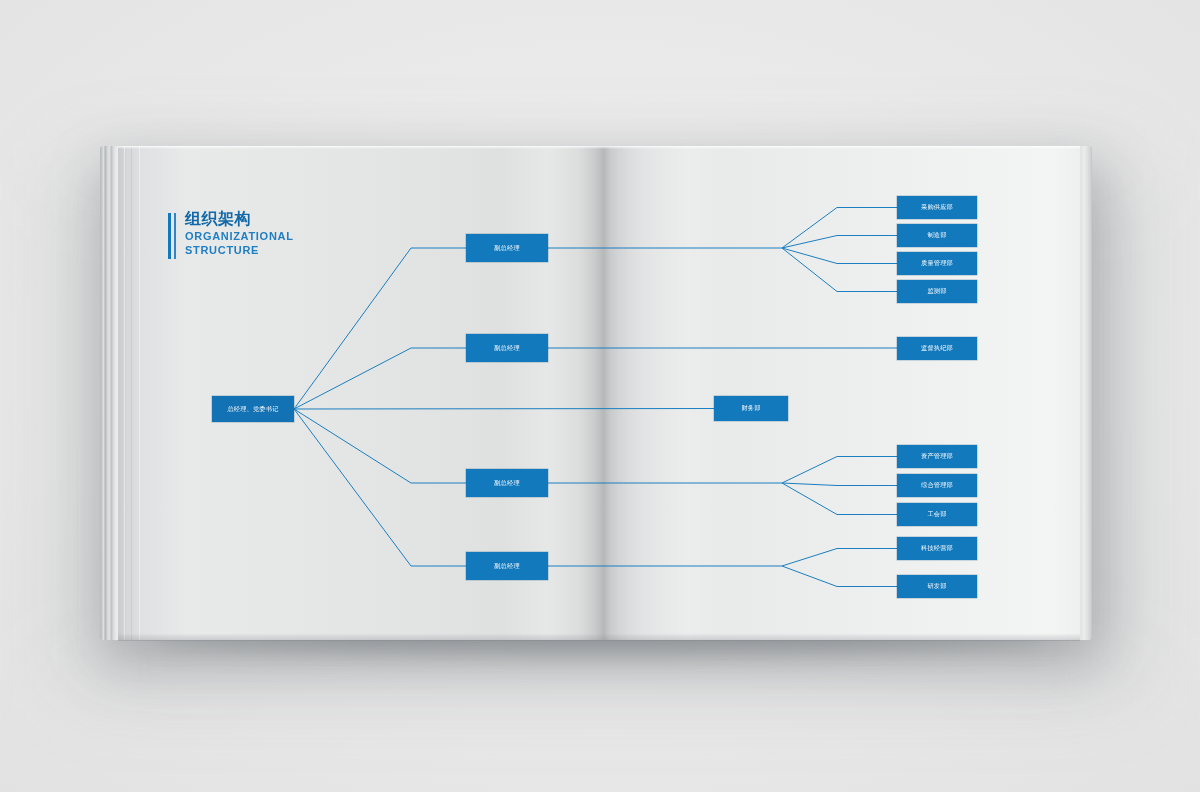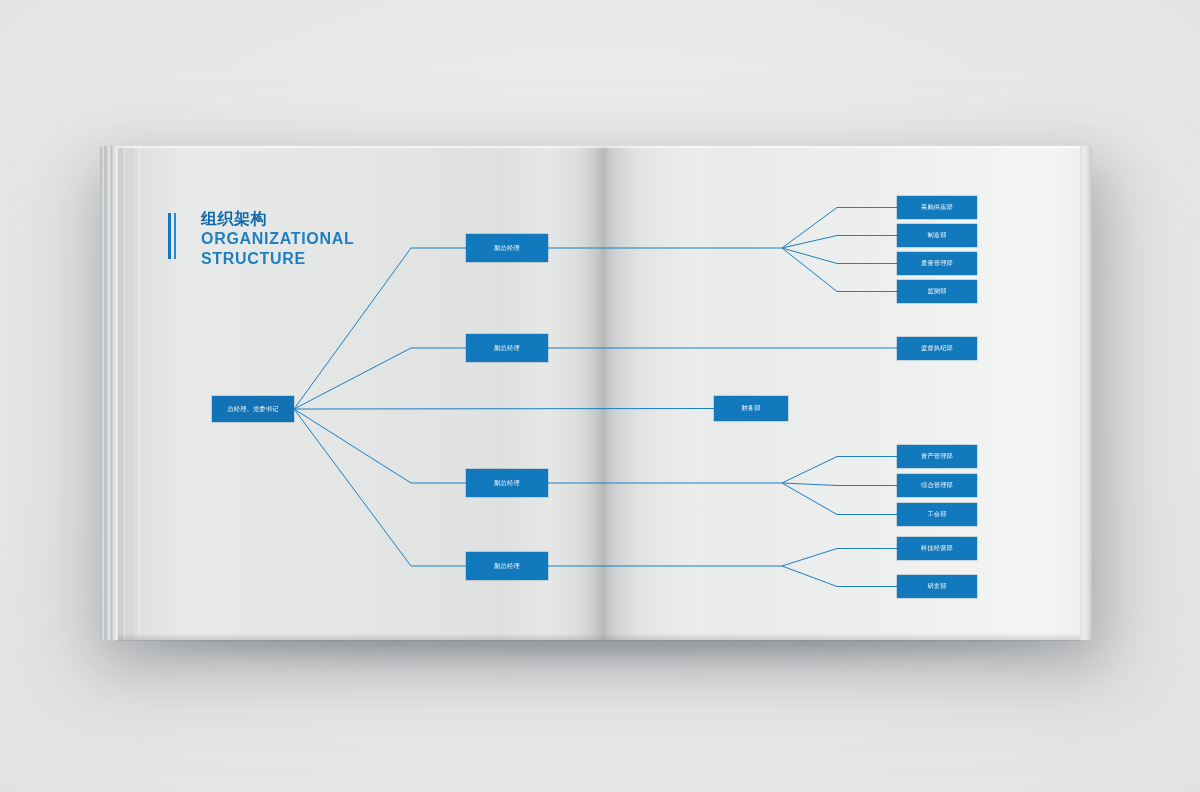--- a/index.html
+++ b/index.html
@@ -186,21 +186,21 @@
     pointer-events: none;
   }
 
   
   .title-block {
     position: absolute;
     left: 168px;
     top: 210px;
     display: flex;
     align-items: flex-start;
-    gap: 25px;
+    gap: 9px;
   }
   .title-bars {
     display: flex;
     gap: 3px;
     padding-top: 3px;
   }
   .title-bars i {
     display: block;
     width: 3px;
     height: 46px;
@@ -214,21 +214,21 @@
     line-height: 1.12;
   }
   .title-cn {
     font-size: 16px;
     font-weight: bold;
     color: #1068a8;
     letter-spacing: 0.5px;
     font-family: "DejaVu Sans", "Liberation Sans", sans-serif;
   }
   .title-en {
-    font-size: 16px;
+    font-size: 11px;
     font-weight: bold;
     color: #1f7fc2;
     letter-spacing: 0.7px;
     margin-top: 2px;
   }
 
   
   #chart-layer {
     position: absolute;
     left: 0;

